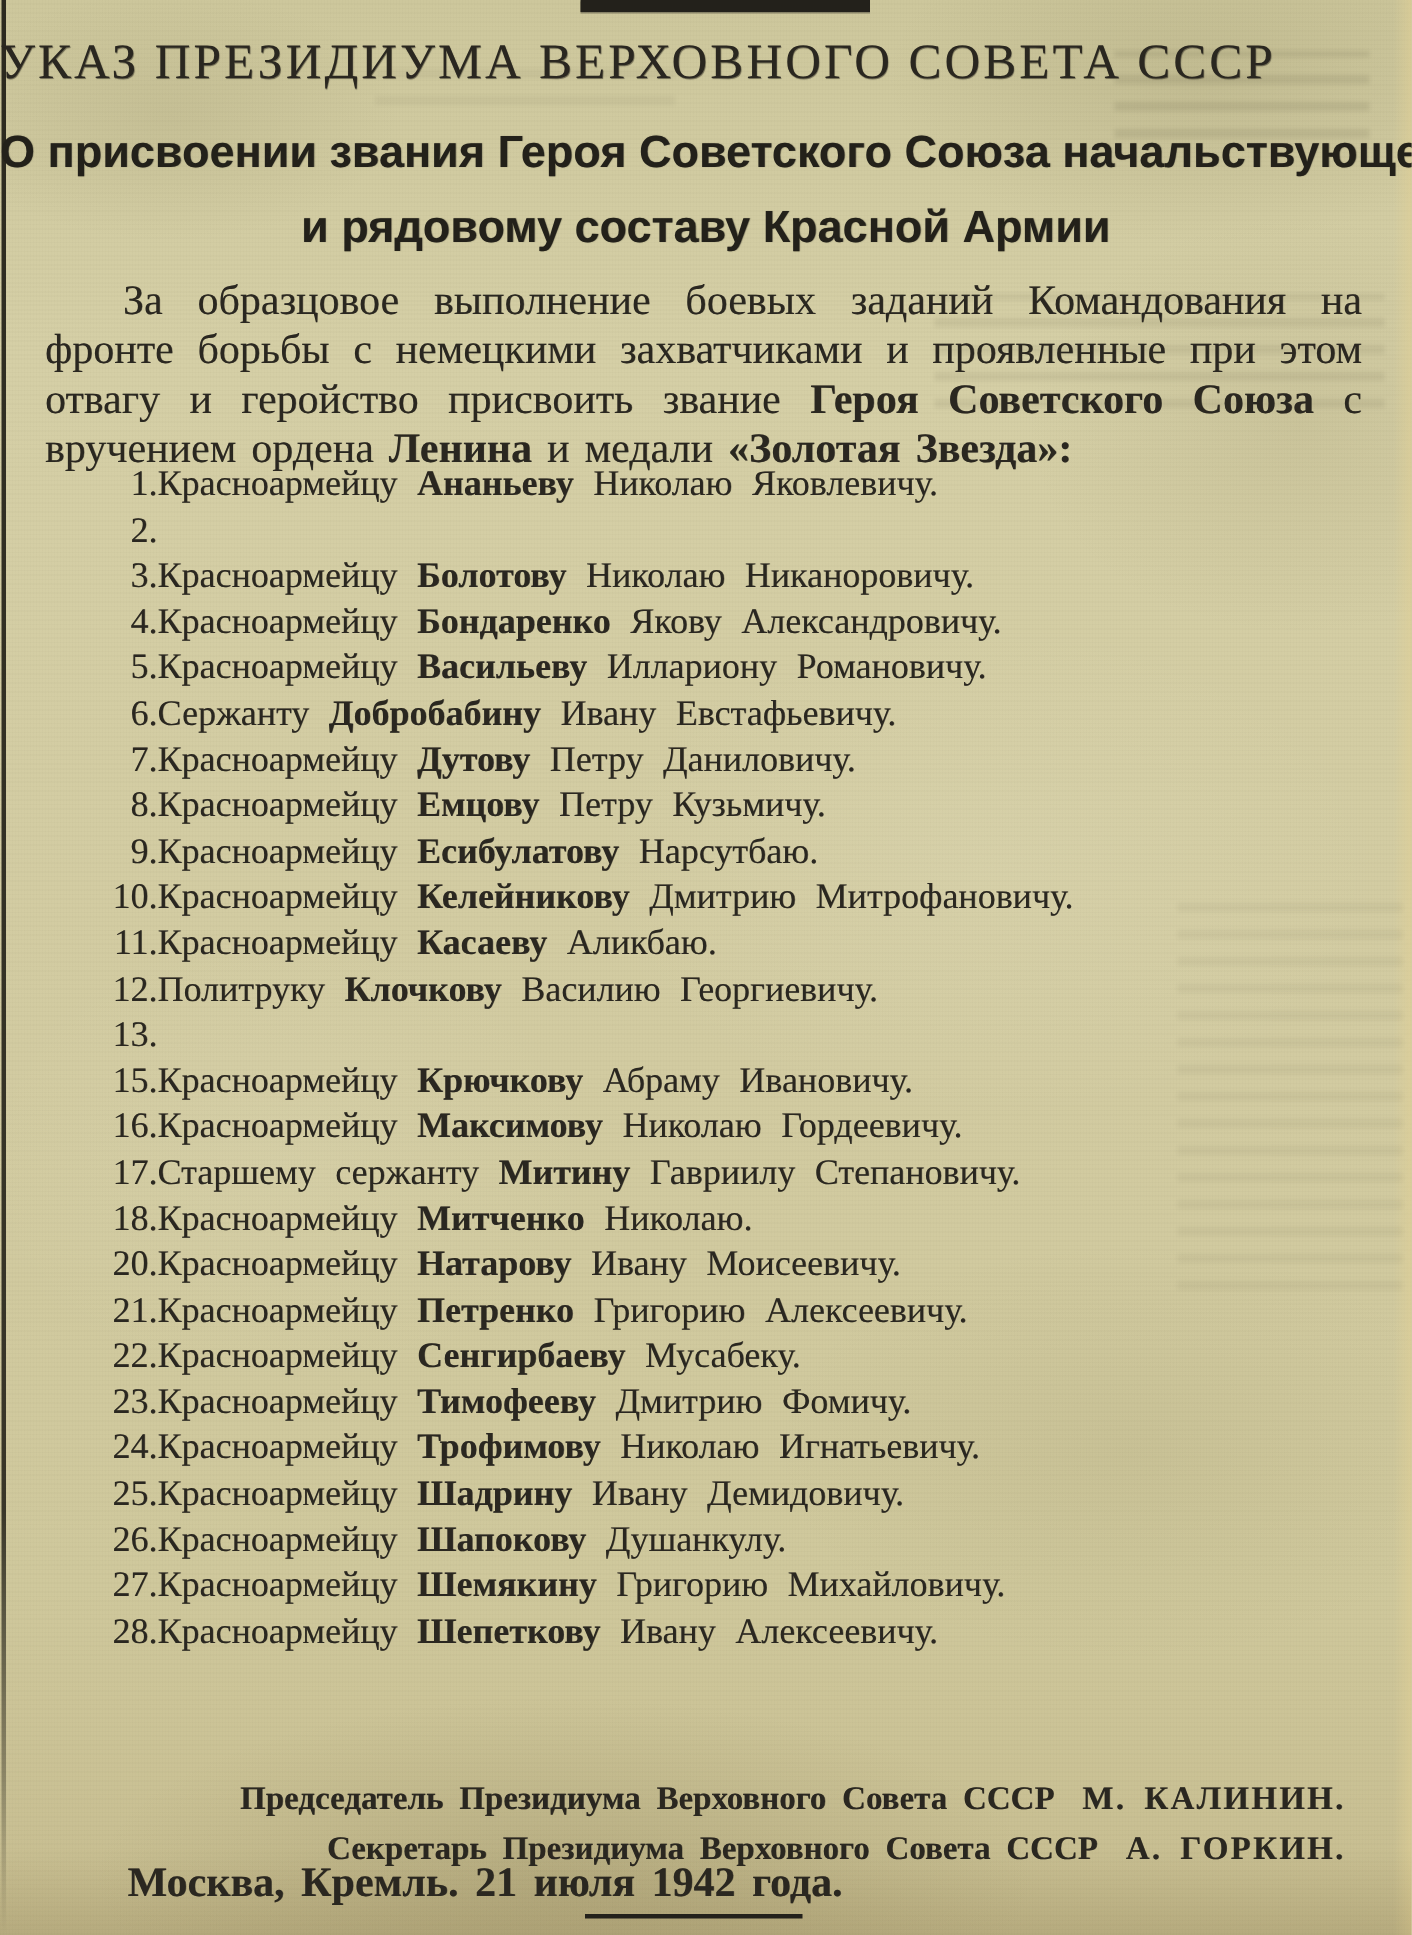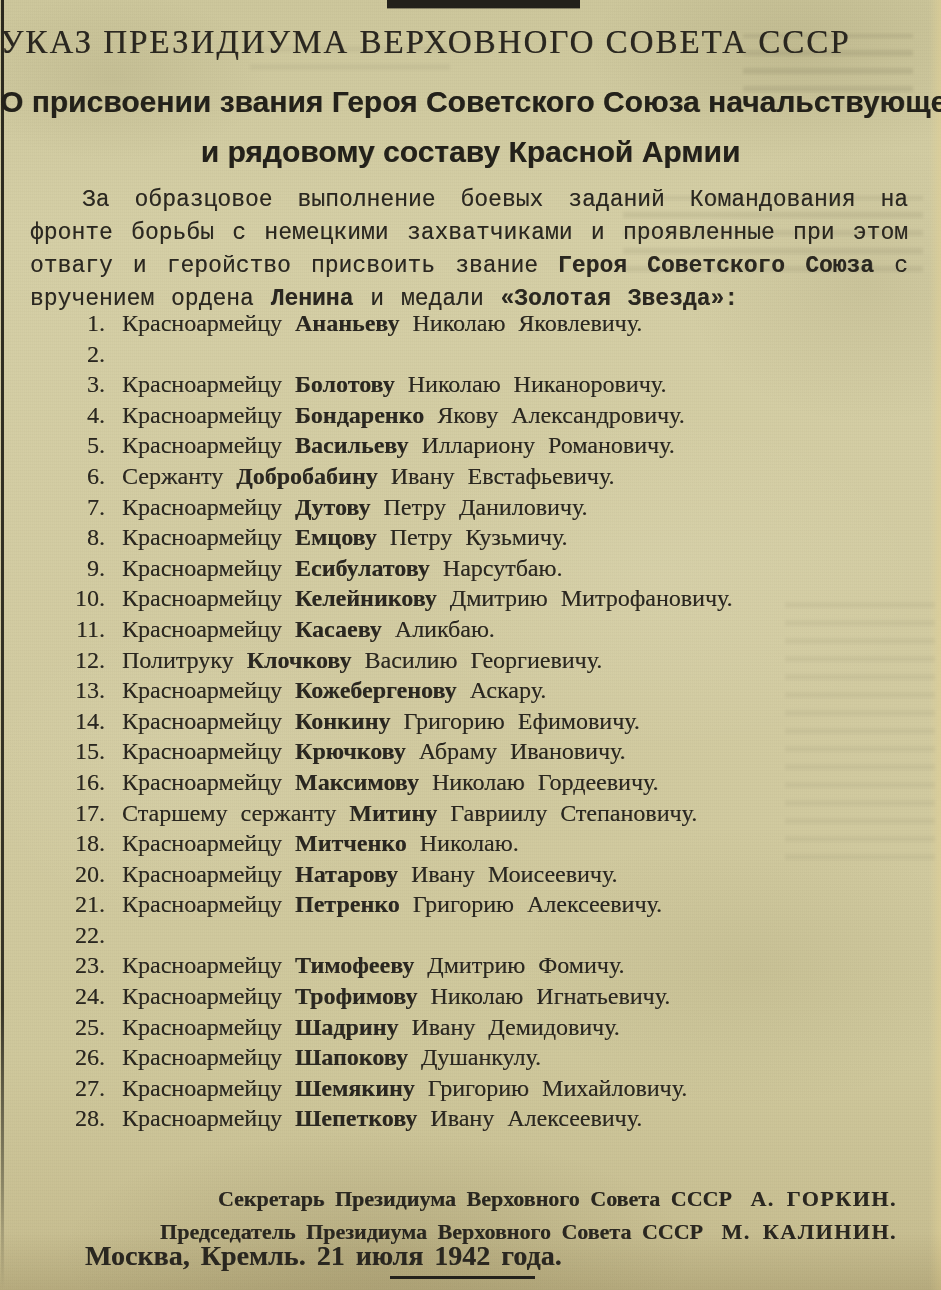--- a/index.html
+++ b/index.html
@@ -56,33 +56,33 @@
   }
   .subtitle{
     position:absolute;top:77px;left:0;width:941px;text-align:center;
     font-family:"Liberation Sans","DejaVu Sans",sans-serif;font-weight:700;
     font-size:30px;line-height:50px;color:#23211a;
     text-shadow:.4px .4px .6px rgba(35,33,26,.5);
   }
   .subtitle .sub-line{display:block;white-space:nowrap;}
   .preamble{
     position:absolute;top:184px;left:30px;width:878px;
-    font-size:23px;line-height:33px;text-align:justify;text-indent:52px;
-    word-spacing:3px;text-shadow:.3px .3px .4px rgba(40,36,28,.45);font-family:Liberation Mono, monospace;
+    font-size:28px;line-height:33px;text-align:justify;text-indent:52px;
+    word-spacing:3px;text-shadow:.3px .3px .4px rgba(40,36,28,.45);
   }
   .preamble .seg.bold{font-weight:700;}
   .awardees{
     position:absolute;top:308px;left:0;width:900px;list-style:none;
   }
   .awardees li{
     display:flex;height:30.6px;line-height:30.6px;font-size:24px;
     text-shadow:.3px .3px .4px rgba(40,36,28,.45);white-space:nowrap;
   }
   .awardees .num{display:inline-block;width:105px;text-align:right;flex:0 0 105px;}
-  .awardees .entry{margin-left:17px;word-spacing:7px;}
+  .awardees .entry{word-spacing:7px;}
   .awardees .surname{font-weight:700;}
   .signatures{
     position:absolute;top:1182px;right:44px;text-align:right;
     font-weight:700;font-size:22px;word-spacing:5px;
     text-shadow:.3px .3px .4px rgba(40,36,28,.5);
   }
   .sig-line{line-height:33px;white-space:nowrap;}
   .sig-name{letter-spacing:1.5px;margin-left:8px;}
   .dateline{
     position:absolute;top:1240px;left:85px;font-weight:700;font-size:28px;
@@ -213,35 +213,22 @@
         <span class="num">12.</span>
         <span class="entry">
           <span class="rank">Политруку</span>
           <span class="surname">Клочкову</span>
           <span class="given">Василию Георгиевичу.</span>
         </span>
       </li>
 
       <li class="row">
         <span class="num">13.</span>
-        <span class="entry">
-          <span class="rank">Красноармейцу</span>
-          <span class="surname">Кожебергенову</span>
-          <span class="given">Аскару.</span>
-        </span>
-      </li>
-
-      <li class="row">
-        <span class="num">14.</span>
-        <span class="entry">
-          <span class="rank">Красноармейцу</span>
-          <span class="surname">Конкину</span>
-          <span class="given">Григорию Ефимовичу.</span>
-        </span>
-      </li>
+      </li>
+
 
       <li class="row">
         <span class="num">15.</span>
         <span class="entry">
           <span class="rank">Красноармейцу</span>
           <span class="surname">Крючкову</span>
           <span class="given">Абраму Ивановичу.</span>
         </span>
       </li>
 
@@ -286,20 +273,25 @@
         <span class="num">21.</span>
         <span class="entry">
           <span class="rank">Красноармейцу</span>
           <span class="surname">Петренко</span>
           <span class="given">Григорию Алексеевичу.</span>
         </span>
       </li>
 
       <li class="row">
         <span class="num">22.</span>
+        <span class="entry">
+          <span class="rank">Красноармейцу</span>
+          <span class="surname">Сенгирбаеву</span>
+          <span class="given">Мусабеку.</span>
+        </span>
       </li>
 
       <li class="row">
         <span class="num">23.</span>
         <span class="entry">
           <span class="rank">Красноармейцу</span>
           <span class="surname">Тимофееву</span>
           <span class="given">Дмитрию Фомичу.</span>
         </span>
       </li>
@@ -344,27 +336,27 @@
         <span class="num">28.</span>
         <span class="entry">
           <span class="rank">Красноармейцу</span>
           <span class="surname">Шепеткову</span>
           <span class="given">Ивану Алексеевичу.</span>
         </span>
       </li>
     </ol>
 
   <div class="signatures">
+
+      <div class="sig-line">
+        <span class="sig-role">Председатель Президиума Верховного Совета СССР</span>
+        <span class="sig-name">М. КАЛИНИН.</span>
+      </div>
 
       <div class="sig-line">
         <span class="sig-role">Секретарь Президиума Верховного Совета СССР</span>
         <span class="sig-name">А. ГОРКИН.</span>
       </div>
-
-      <div class="sig-line">
-        <span class="sig-role">Председатель Президиума Верховного Совета СССР</span>
-        <span class="sig-name">М. КАЛИНИН.</span>
-      </div>
     </div>
 
   <div class="dateline">Москва, Кремль. 21 июля 1942 года.</div>
   <div class="bottom-rule"></div>
 </div>
 
 </body></html>

